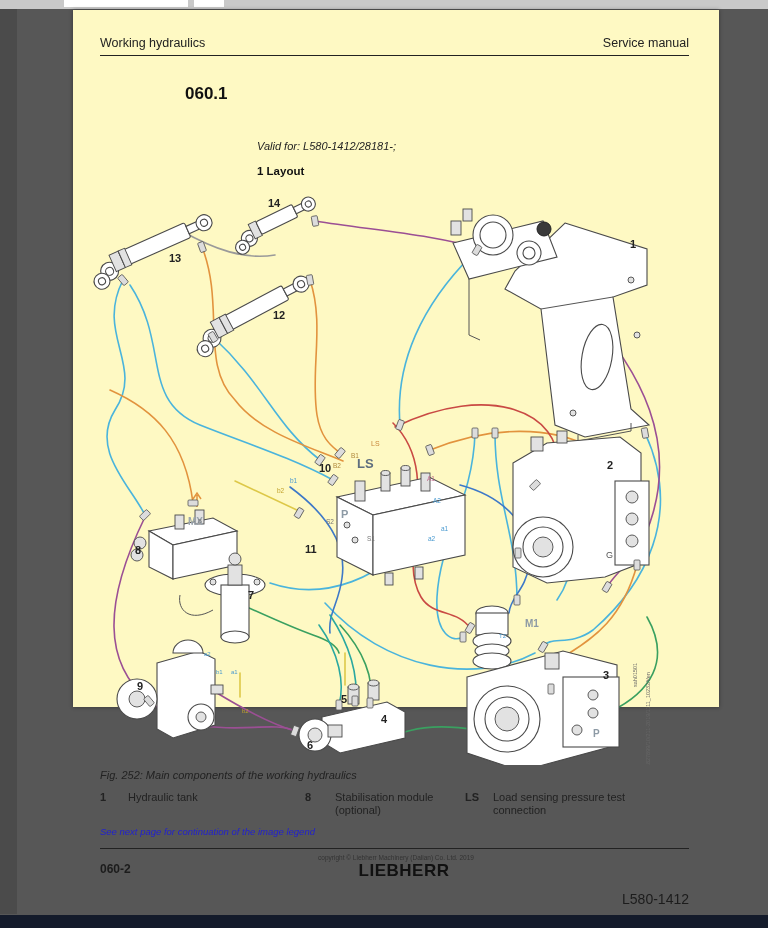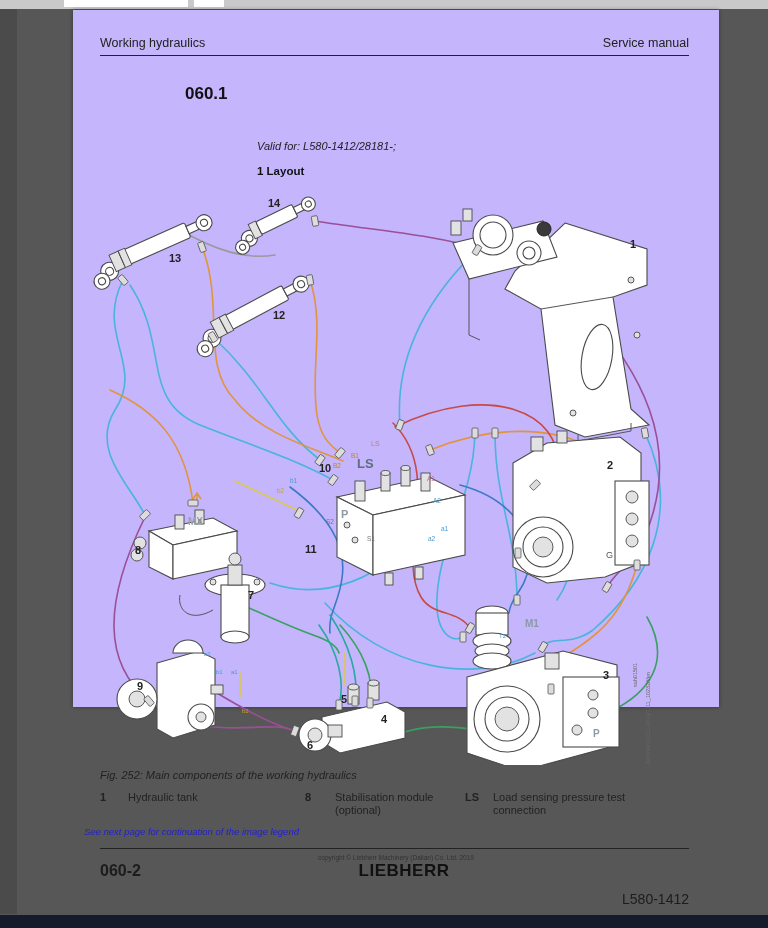--- a/index.html
+++ b/index.html
@@ -4,41 +4,41 @@
 <style>
   html,body{margin:0;padding:0}
   body{width:768px;height:928px;position:relative;overflow:hidden;
        background:#575757;font-family:"Liberation Sans",sans-serif;color:#1c1c1c}
   .topstrip{position:absolute;left:0;top:0;width:768px;height:9px;background:#c9c9c9}
   .tabchip{position:absolute;top:0;height:7px;background:#ffffff}
   .tab1{left:64px;width:124px}
   .tab2{left:194px;width:30px}
   .leftedge{position:absolute;left:0;top:9px;width:17px;height:905px;background:#4b4b4b}
   .bottombar{position:absolute;left:0;bottom:0;width:768px;height:13px;background:#141b2b}
-  .page{position:absolute;left:73px;top:10px;width:646px;height:697px;background:#c4b5fd;box-shadow:0 0 4px rgba(0,0,0,.4)}
+  .page{position:absolute;left:73px;top:10px;width:646px;height:697px;background:#fef9c3;box-shadow:0 0 4px rgba(0,0,0,.4)}
   .abs{position:absolute}
   .hdr{top:26px;font-size:12.5px;color:#222}
   .hdr-l{left:27px}
   .hdr-r{right:30px}
   .hdr-rule{left:27px;right:30px;top:45px;border-top:1.6px solid #222;height:0}
   .title{top:74px;font-size:17px;font-weight:bold;color:#111}
   .title-num{left:112px}
   .title-txt{left:182px}
   .validfor{left:184px;top:130px;font-size:11px;font-style:italic;color:#222}
   .layouthd{left:184px;top:155px;font-size:11.5px;font-weight:bold;color:#111}
   .diagram{left:12px;top:175px}
   .caption{left:27px;top:759px;font-size:11px;font-style:italic;color:#222}
   .lg{top:781px;font-size:11px;color:#222;line-height:13px}
   .lkey{font-weight:bold}
   .k1{left:27px}.l1{left:55px;width:150px}
   .k2{left:232px}.l2{left:262px;width:125px}
   .k3{left:392px}.l3{left:420px;width:175px}
-  .note{left:11px;top:816px;font-size:9.5px;font-style:italic;color:#2222cc;text-decoration:none}
+  .note{left:27px;top:816px;font-size:9.5px;font-style:italic;color:#2222cc;text-decoration:none}
   .ft-rule{left:27px;right:30px;top:838px;border-top:1.6px solid #222;height:0}
-  .pagenum{left:27px;top:852px;font-size:16px;font-weight:bold}
+  .pagenum{left:27px;top:852px;font-size:12px;font-weight:bold}
   .copyright{left:0;right:0;top:844px;font-size:6.5px;text-align:center;color:#333}
   .brand{left:16px;right:0;top:851px;font-size:17px;font-weight:900;letter-spacing:.5px;text-align:center;color:#111}
   .model{right:30px;top:881px;font-size:14px}
   
   .ln{fill:#ffffff;stroke:#4a4a4a;stroke-width:1.1}
   .lnd{fill:#e2e2e2;stroke:#4a4a4a;stroke-width:0.9}
   .hose{fill:none;stroke-width:1.6;stroke-linecap:round}
   .thin{fill:none;stroke:#555;stroke-width:1}
 </style>
 </head>

